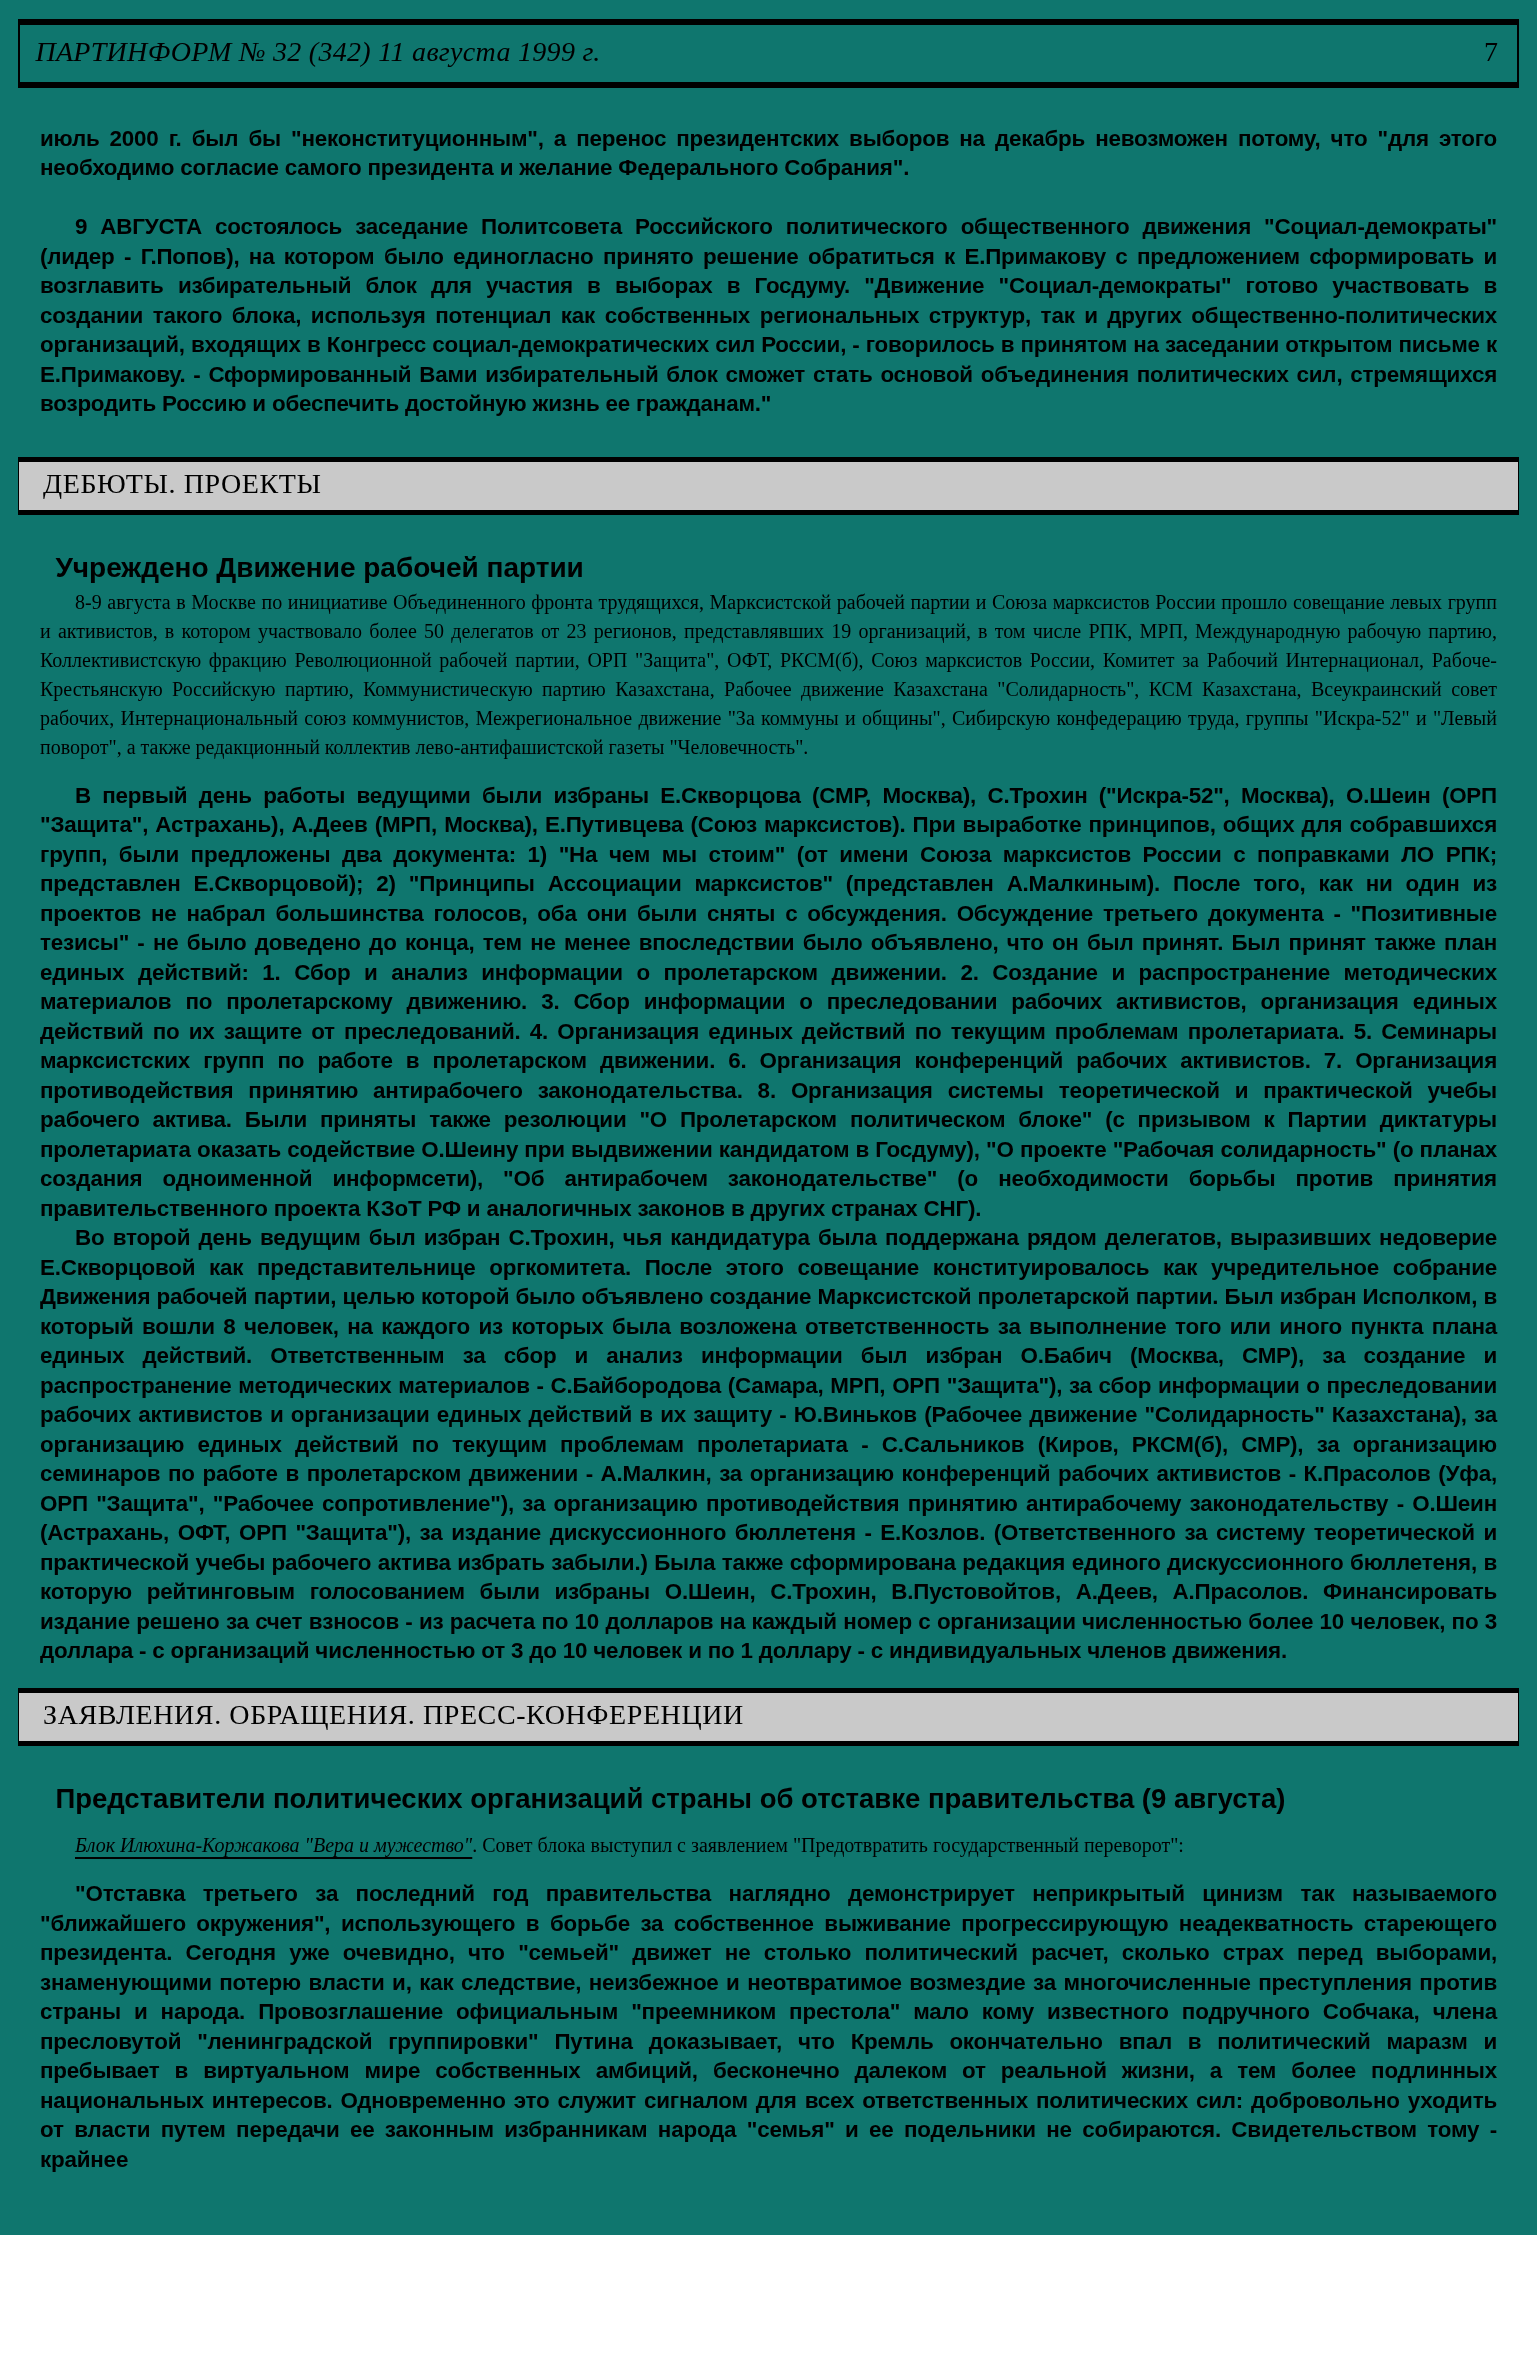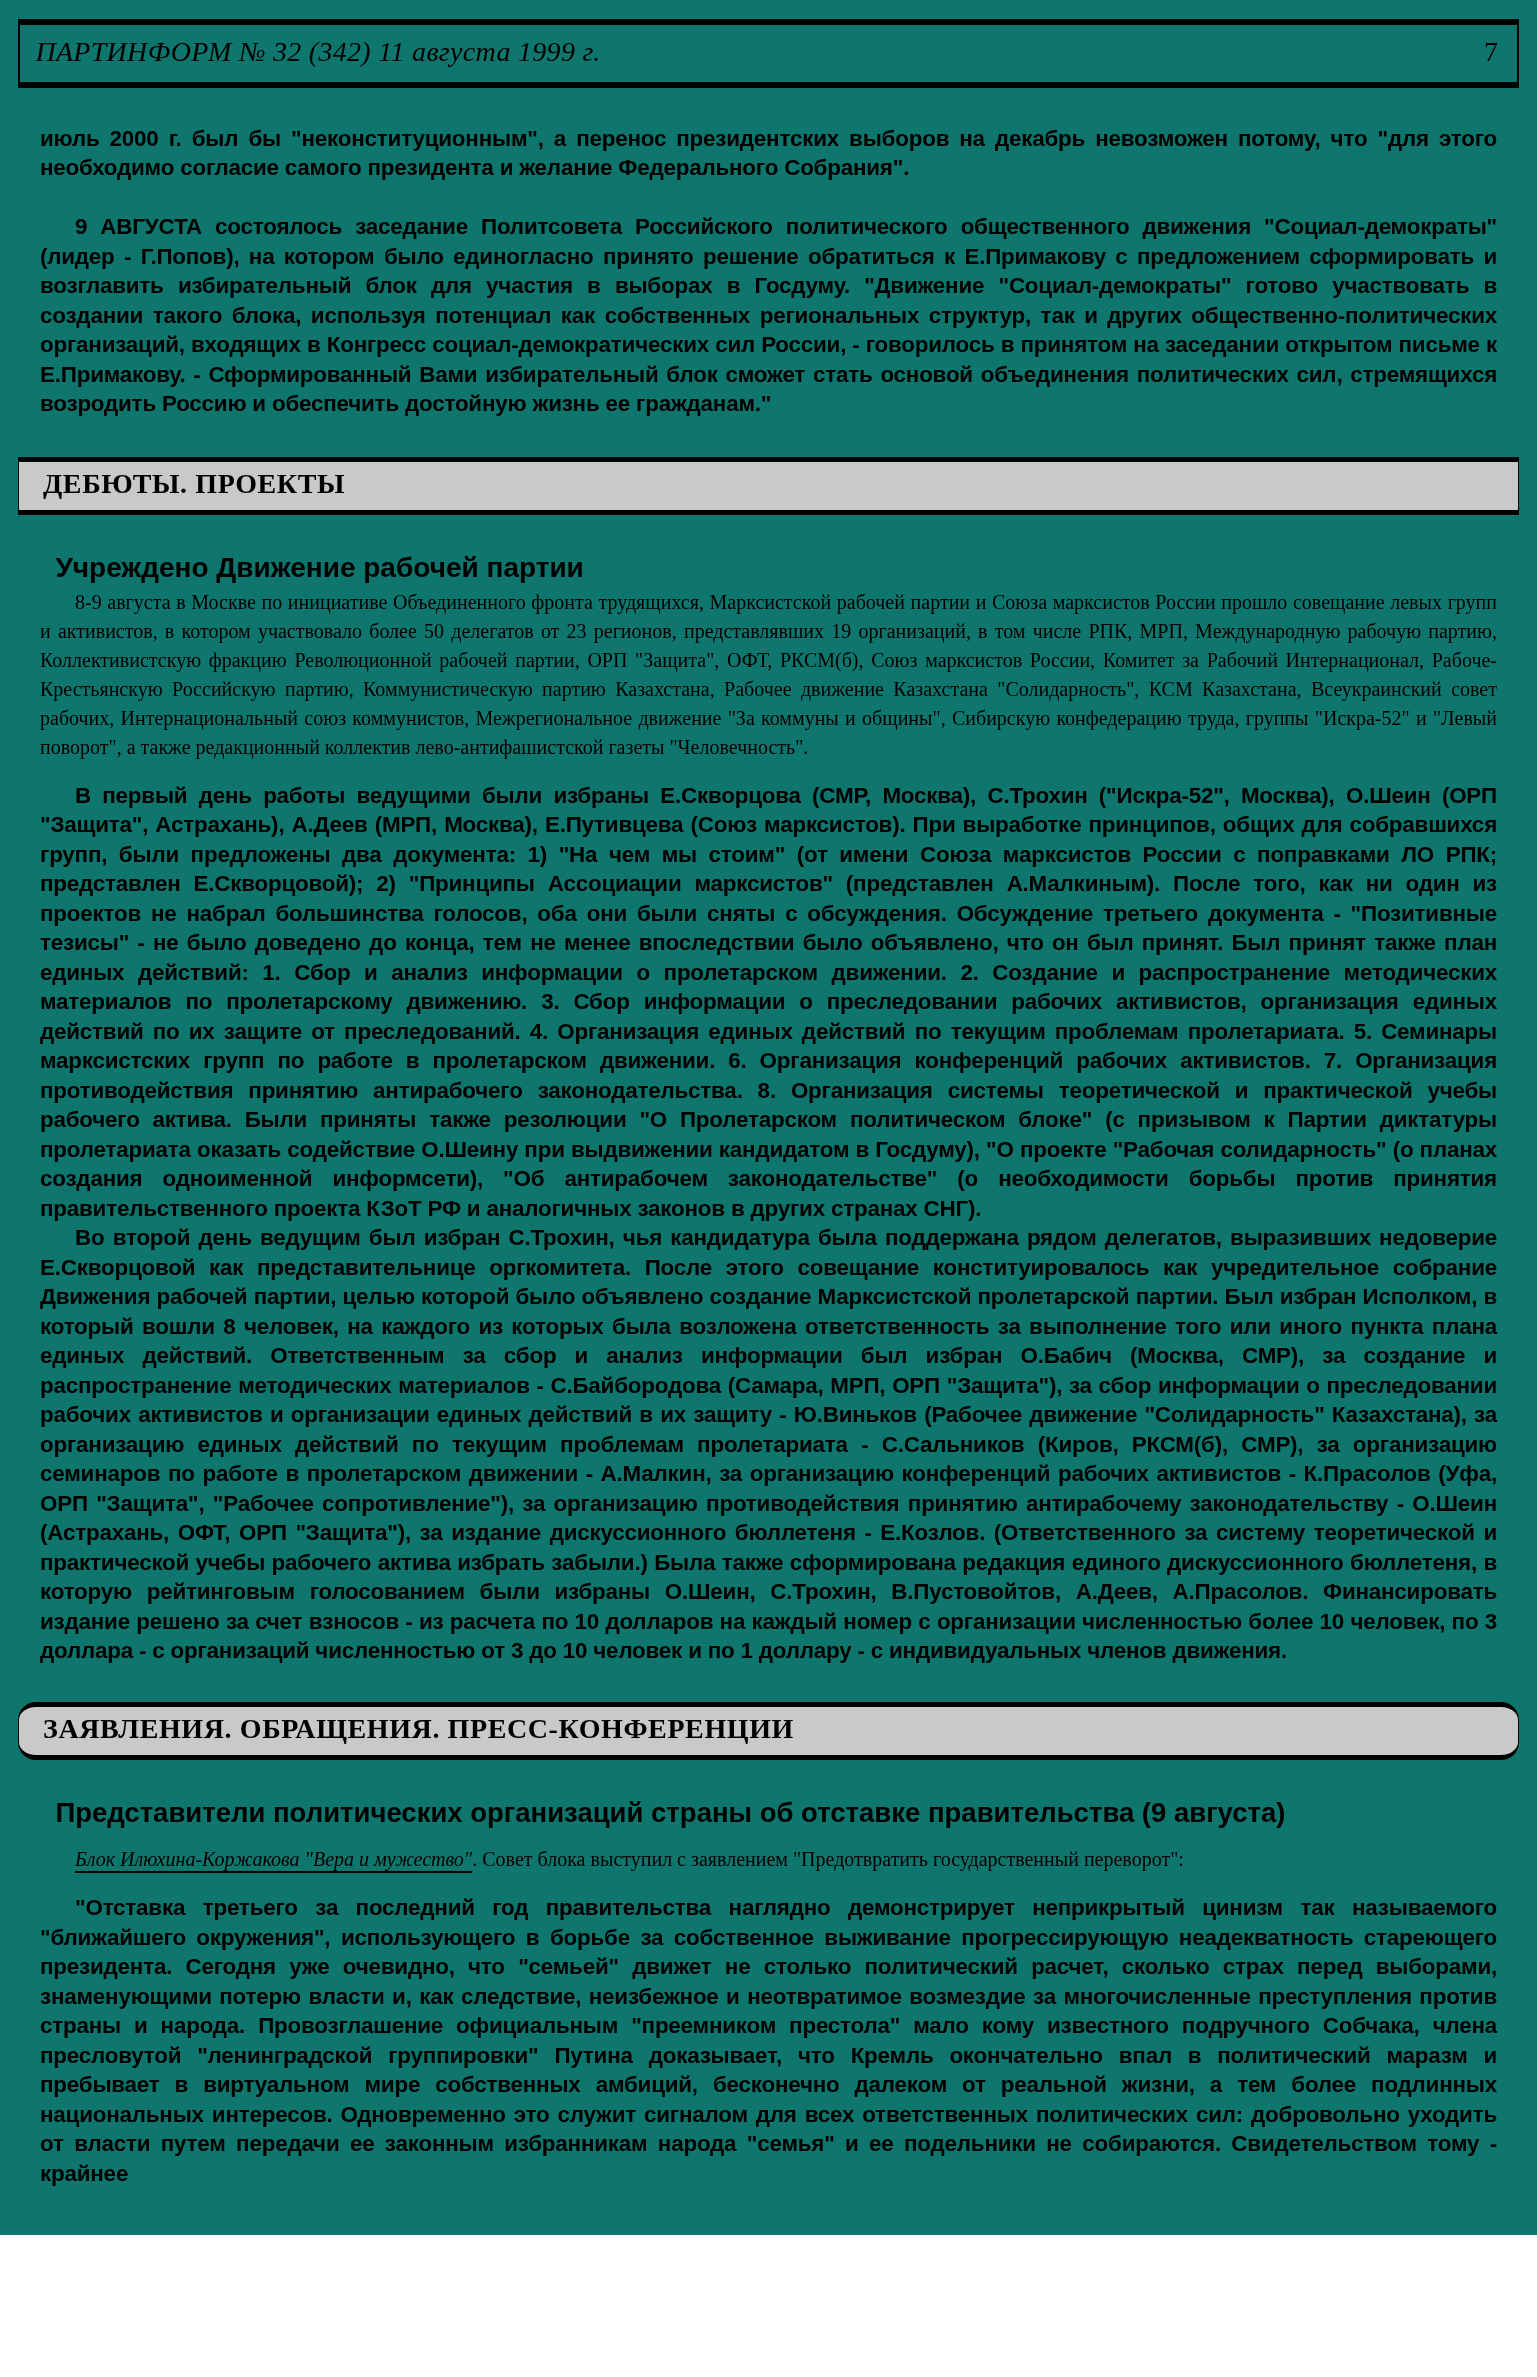--- a/index.html
+++ b/index.html
@@ -53,27 +53,27 @@
   
   .section-bar {
     margin-left: -22px;
     margin-right: -22px;
     background: #c9c9c9;
     border: 1.9px solid #000;
     border-top-width: 5.8px;
     border-bottom-width: 5.8px;
     padding: 7.7px 0 10.2px 24px;
     font-family: "Liberation Serif", serif;
-    font-weight: bold;
+    font-weight: normal;
     font-size: 28px;
     letter-spacing: 0.6px;
     line-height: 1.1;
   }
   .bar-debuts     { margin-top: 38px; }
-  .bar-statements { margin-top: 36px; border-radius: 18px; }
+  .bar-statements { margin-top: 22px; }
 
   
   .article-title {
     font-family: "Liberation Sans", sans-serif;
     font-weight: bold;
     font-size: 28px;
     line-height: 1.2;
     margin-top: 36px;
     text-indent: 15.4px;
     text-align: left;

